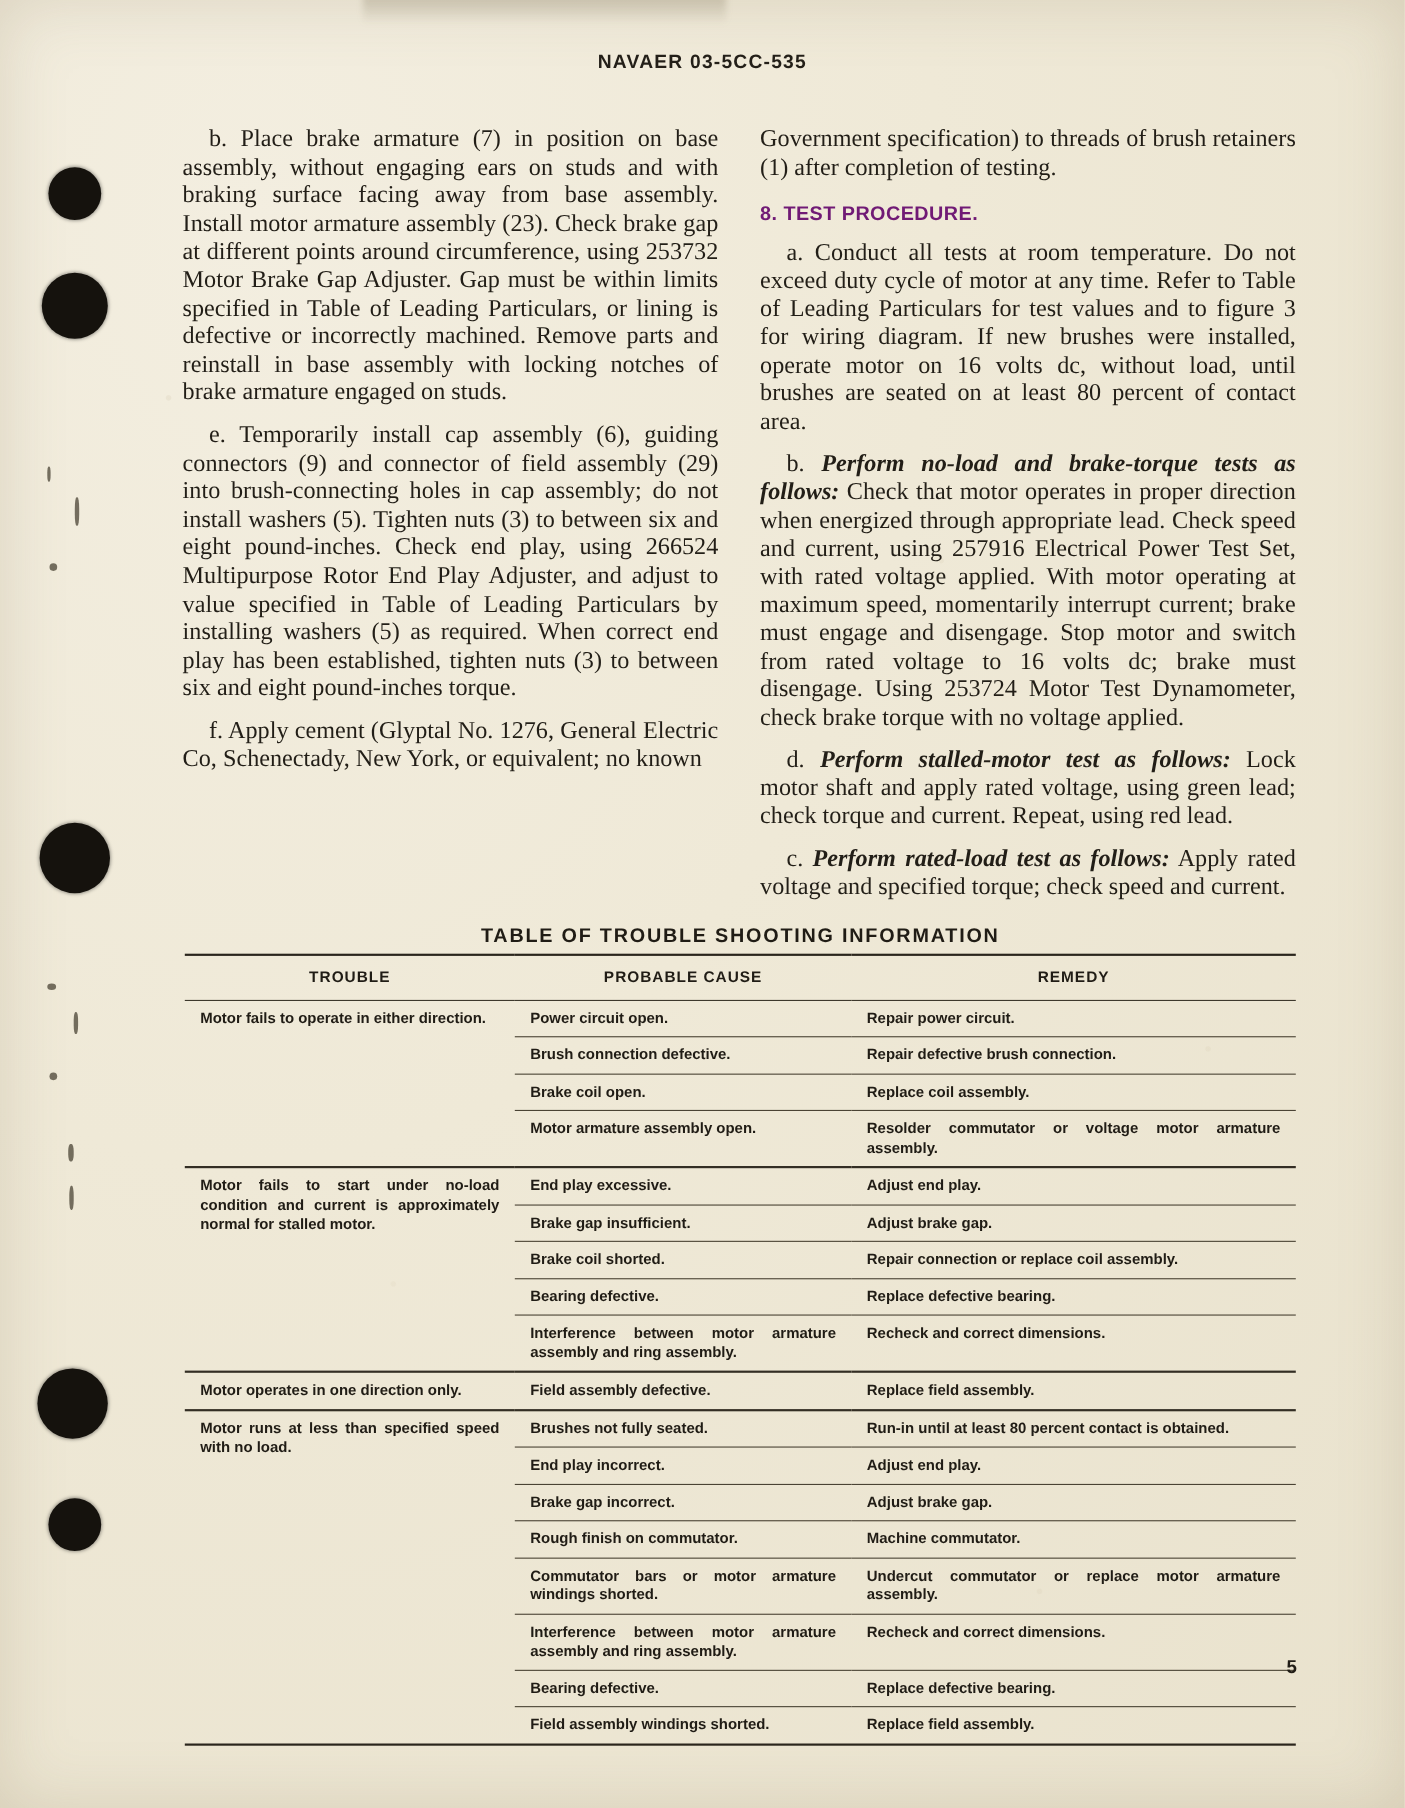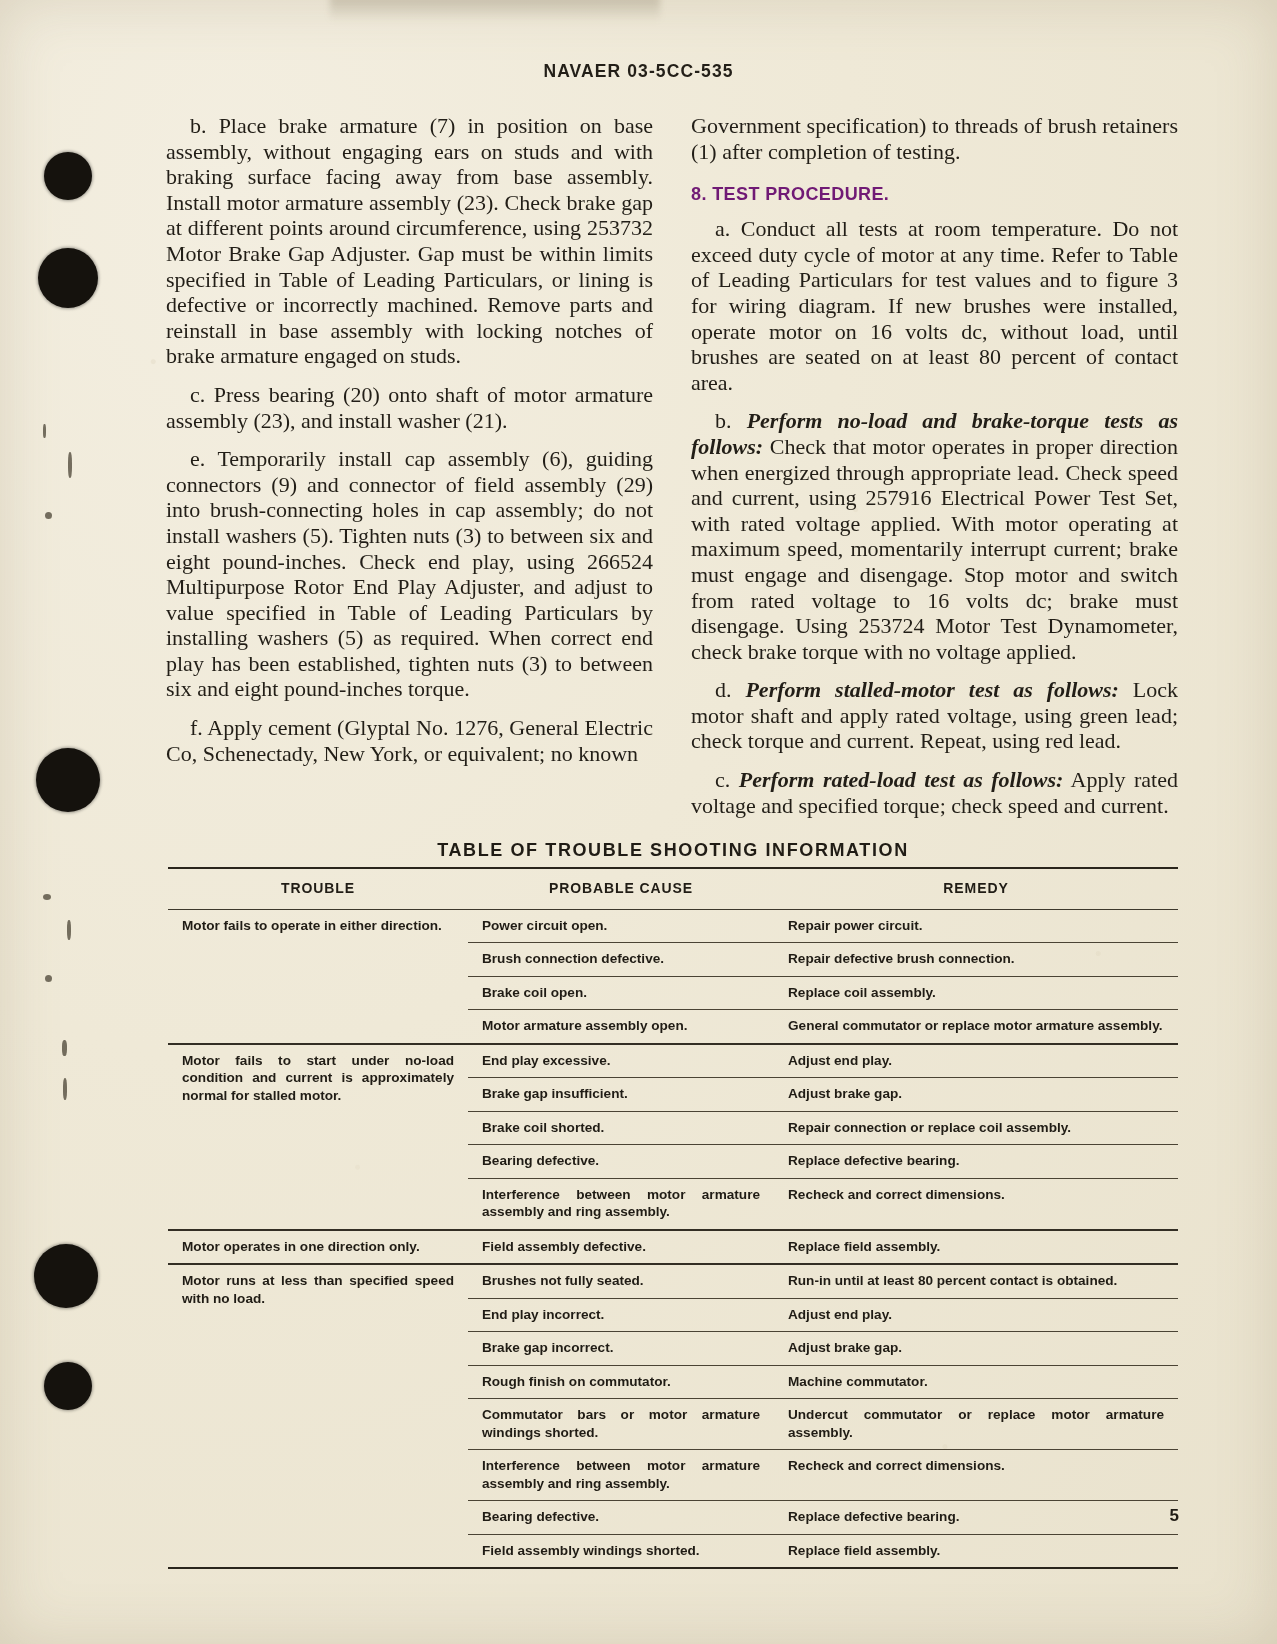--- a/index.html
+++ b/index.html
@@ -58,21 +58,21 @@
   }
 
   
   #content{
     position:absolute;
     left:0;top:0;width:1277px;height:1644px;
   }
 
   .running-head{
     position:absolute;
-    top:61px;left:0;width:1277px;
+    top:46px;left:0;width:1277px;
     text-align:center;
     font-family:"Liberation Sans", sans-serif;
     font-weight:bold;
     font-size:17.5px;
     letter-spacing:1.1px;
     color:#231f18;
   }
 
   .columns{
     position:absolute;
@@ -192,21 +192,20 @@
 <div class="margin-speck" style="left:63px;top:1078px;width:4px;height:22px;"></div>
 
 <div id="content">
 
   <div class="running-head">NAVAER 03-5CC-535</div>
 
   <div class="columns">
 
     <div class="col">
       <p class="body indent">b. Place brake armature (7) in position on base assembly, without engaging ears on studs and with braking surface facing away from base assembly. Install motor armature assembly (23). Check brake gap at different points around circumference, using 253732 Motor Brake Gap Adjuster. Gap must be within limits specified in Table of Leading Particulars, or lining is defective or incorrectly machined. Remove parts and reinstall in base assembly with locking notches of brake armature engaged on studs.</p>
-      <p class="body indent">c. Press bearing (20) onto shaft of motor armature assembly (23), and install washer (21).</p>
       <p class="body indent">e. Temporarily install cap assembly (6), guiding connectors (9) and connector of field assembly (29) into brush-connecting holes in cap assembly; do not install washers (5). Tighten nuts (3) to between six and eight pound-inches. Check end play, using 266524 Multipurpose Rotor End Play Adjuster, and adjust to value specified in Table of Leading Particulars by installing washers (5) as required. When correct end play has been established, tighten nuts (3) to between six and eight pound-inches torque.</p>
       <p class="body indent">f. Apply cement (Glyptal No. 1276, General Electric Co, Schenectady, New York, or equivalent; no known</p>
     </div>
 
     <div class="col">
       <p class="body">Government specification) to threads of brush retainers (1) after completion of testing.</p>
 
       <h2 class="section">8. TEST PROCEDURE.</h2>
 
       <p class="body indent">a. Conduct all tests at room temperature. Do not exceed duty cycle of motor at any time. Refer to Table of Leading Particulars for test values and to figure 3 for wiring diagram. If new brushes were installed, operate motor on 16 volts dc, without load, until brushes are seated on at least 80 percent of contact area.</p>
@@ -238,21 +237,21 @@
           <tr class="sub">
             <td class="cause">Brush connection defective.</td>
             <td class="remedy">Repair defective brush connection.</td>
           </tr>
           <tr class="sub">
             <td class="cause">Brake coil open.</td>
             <td class="remedy">Replace coil assembly.</td>
           </tr>
           <tr class="sub">
             <td class="cause">Motor armature assembly open.</td>
-            <td class="remedy">General commutator or replace motor armature assembly.</td>
+            <td class="remedy">Resolder commutator or voltage motor armature assembly.</td>
           </tr>
           <tr class="group-start">
             <td class="trouble" rowspan="5">Motor fails to start under no-load condition and current is approximately normal for stalled motor.</td>
             <td class="cause">End play excessive.</td>
             <td class="remedy">Adjust end play.</td>
           </tr>
           <tr class="sub">
             <td class="cause">Brake gap insufficient.</td>
             <td class="remedy">Adjust brake gap.</td>
           </tr>

